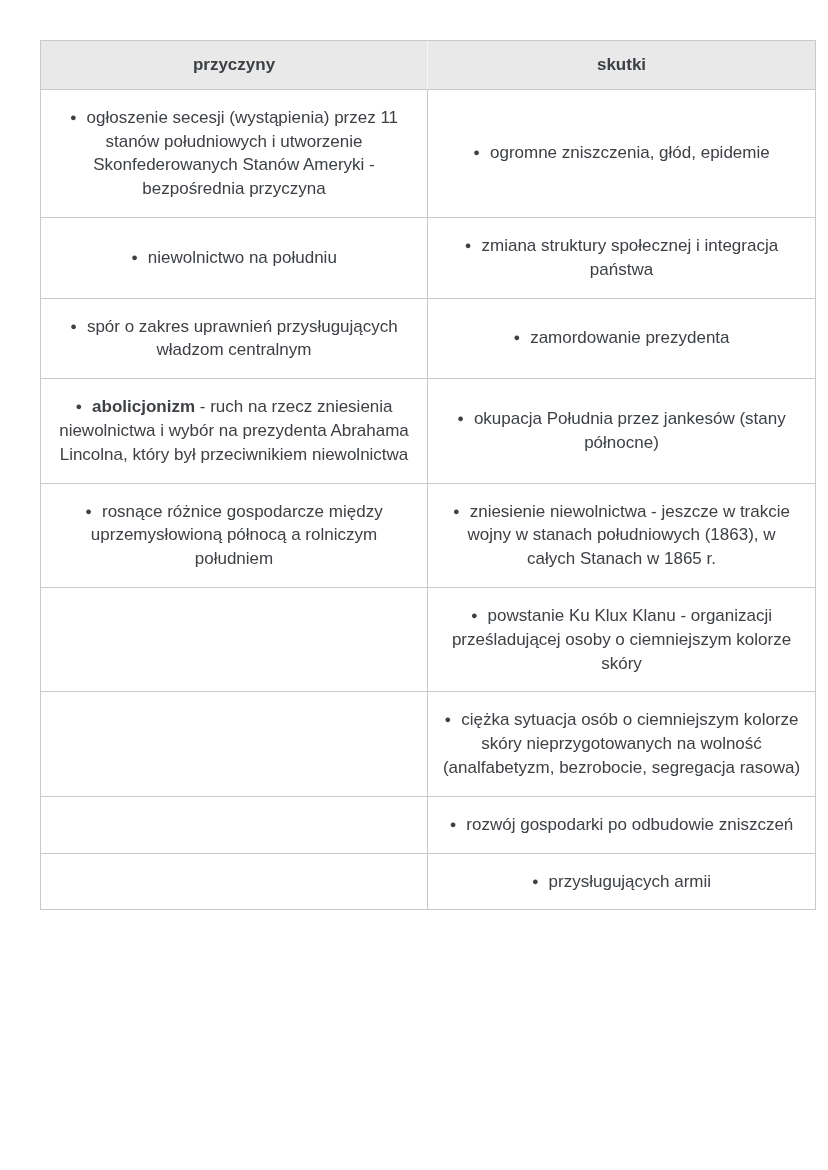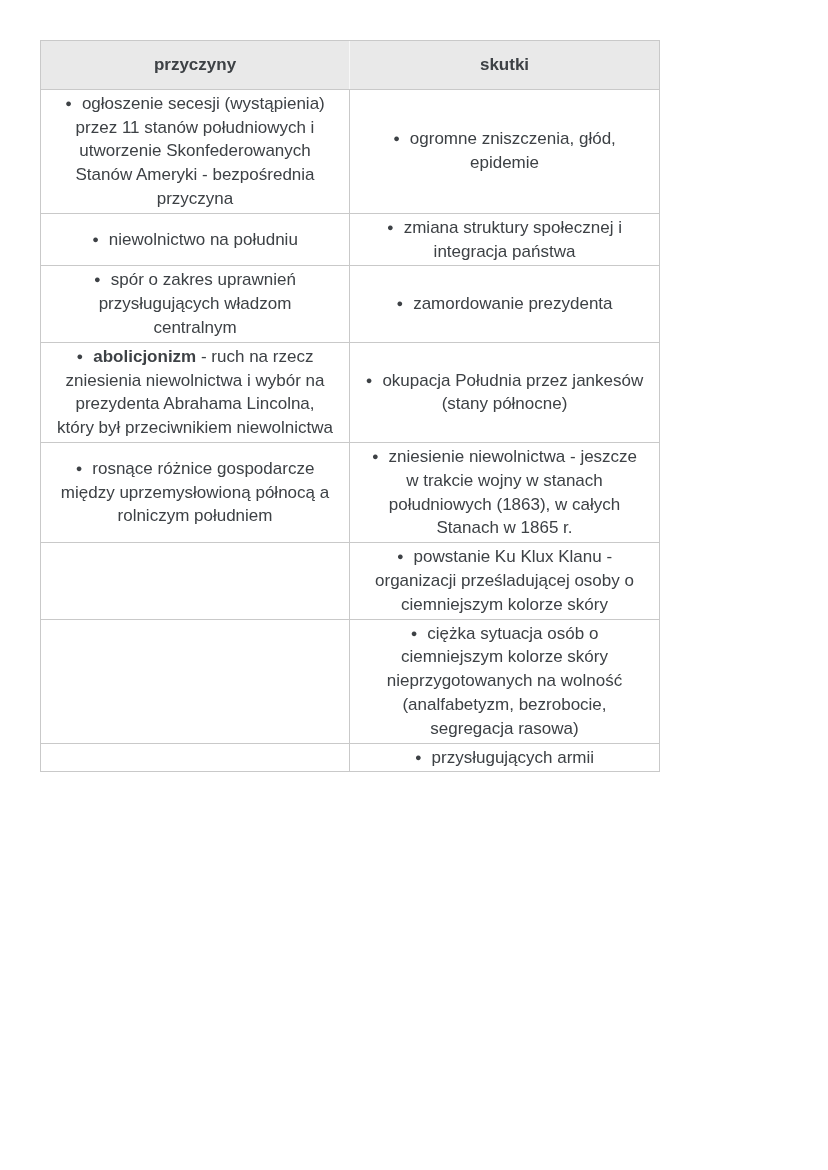--- a/index.html
+++ b/index.html
@@ -16,40 +16,40 @@
     height: 1170px;
     background: var(--page-bg);
     font-family: "Liberation Sans", "DejaVu Sans", sans-serif;
     color: var(--text);
     position: relative;
   }
   table.cmp-table {
     position: absolute;
     left: 40px;
     top: 40px;
-    width: 620px;
+    width: 776px;
     border-collapse: separate;
     border-spacing: 0;
     table-layout: fixed;
     border: 1.5px solid var(--border);
     font-size: 17px;
     line-height: 1.4;
   }
   th {
     background: var(--header-bg);
     font-weight: 700;
     text-align: center;
     padding: 12px 10px;
     color: var(--text);
   }
   th:first-child { border-right: 1.5px solid var(--header-divider); }
   td {
     text-align: center;
     vertical-align: middle;
-    padding: 2px 14px;
+    padding: 16px 14px;
     border-top: 1.5px solid var(--border);
   }
   td:first-child { border-right: 1.5px solid var(--border); }
   .bullet {
     font-size: 11px;
     margin-right: 10px;
     vertical-align: 2px;
     display: inline-block;
   }
   b { font-weight: 700; }
@@ -88,16 +88,20 @@
       <tr>
         <td></td>
         <td><span class="bullet">●</span><span>powstanie Ku Klux Klanu - organizacji prześladującej osoby o ciemniejszym kolorze skóry</span></td>
       </tr>
       <tr>
         <td></td>
         <td><span class="bullet">●</span><span>ciężka sytuacja osób o ciemniejszym kolorze skóry nieprzygotowanych na wolność (analfabetyzm, bezrobocie, segregacja rasowa)</span></td>
       </tr>
       <tr>
         <td></td>
+        <td><span class="bullet">●</span><span>rozwój gospodarki po odbudowie zniszczeń</span></td>
+      </tr>
+      <tr>
+        <td></td>
         <td><span class="bullet">●</span><span>przysługujących armii</span></td>
       </tr>
     </tbody>
 </table>
 
 </body></html>

